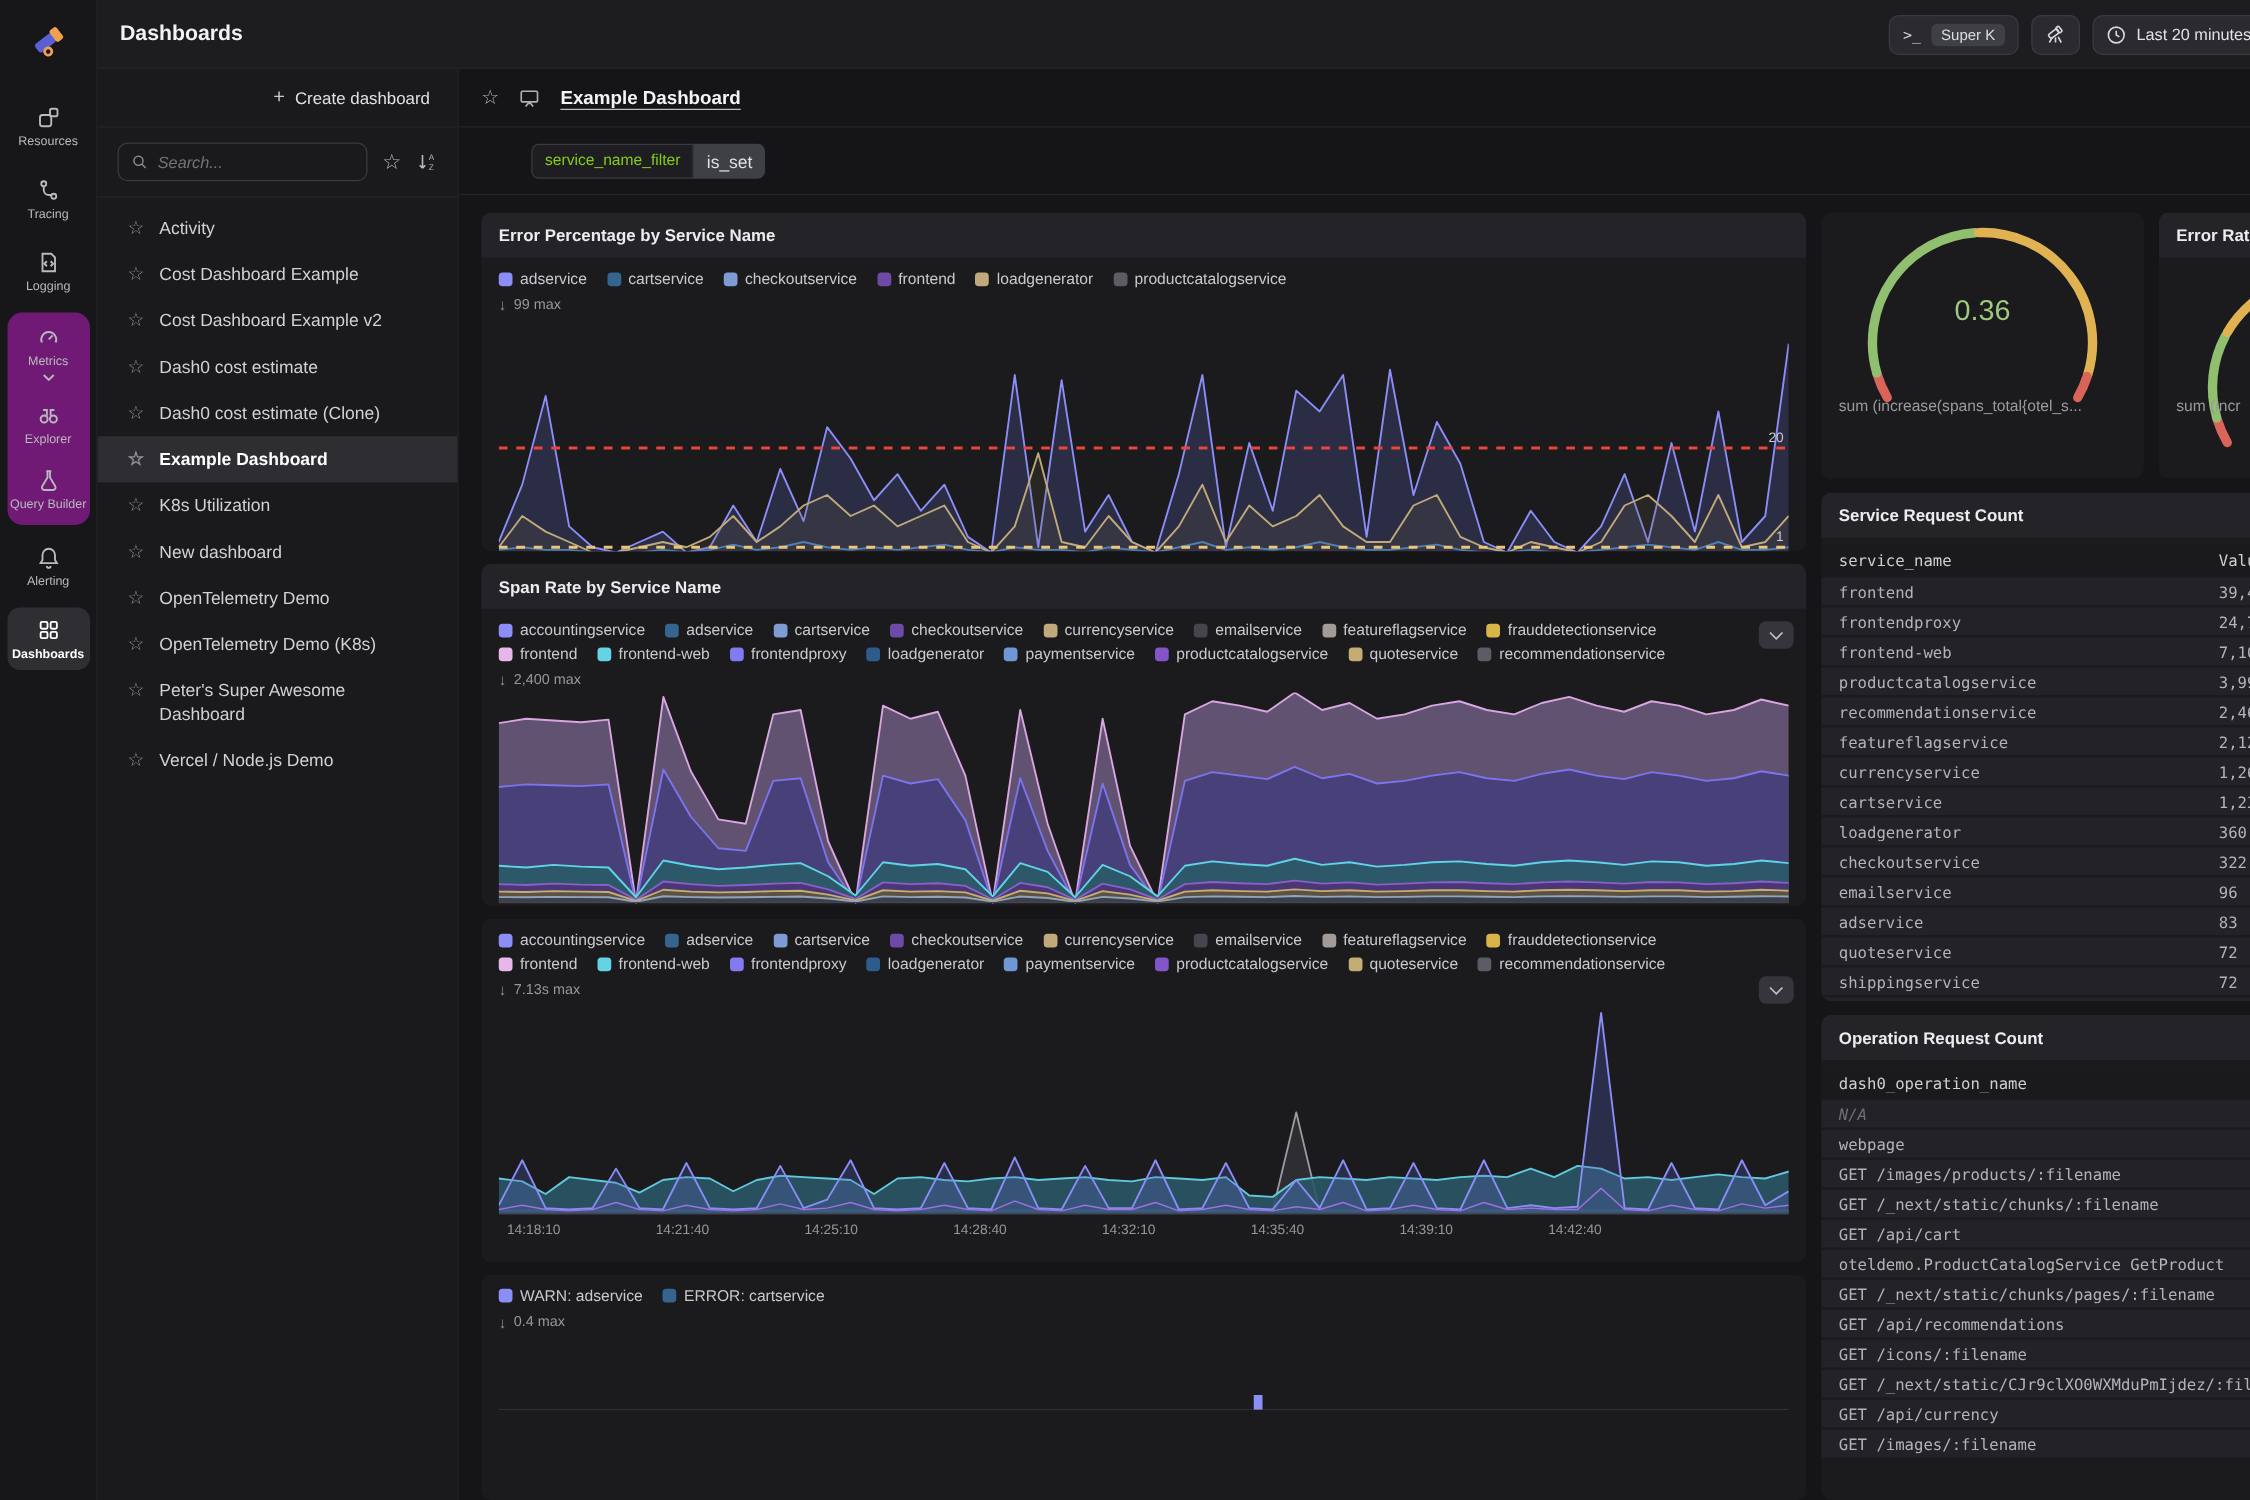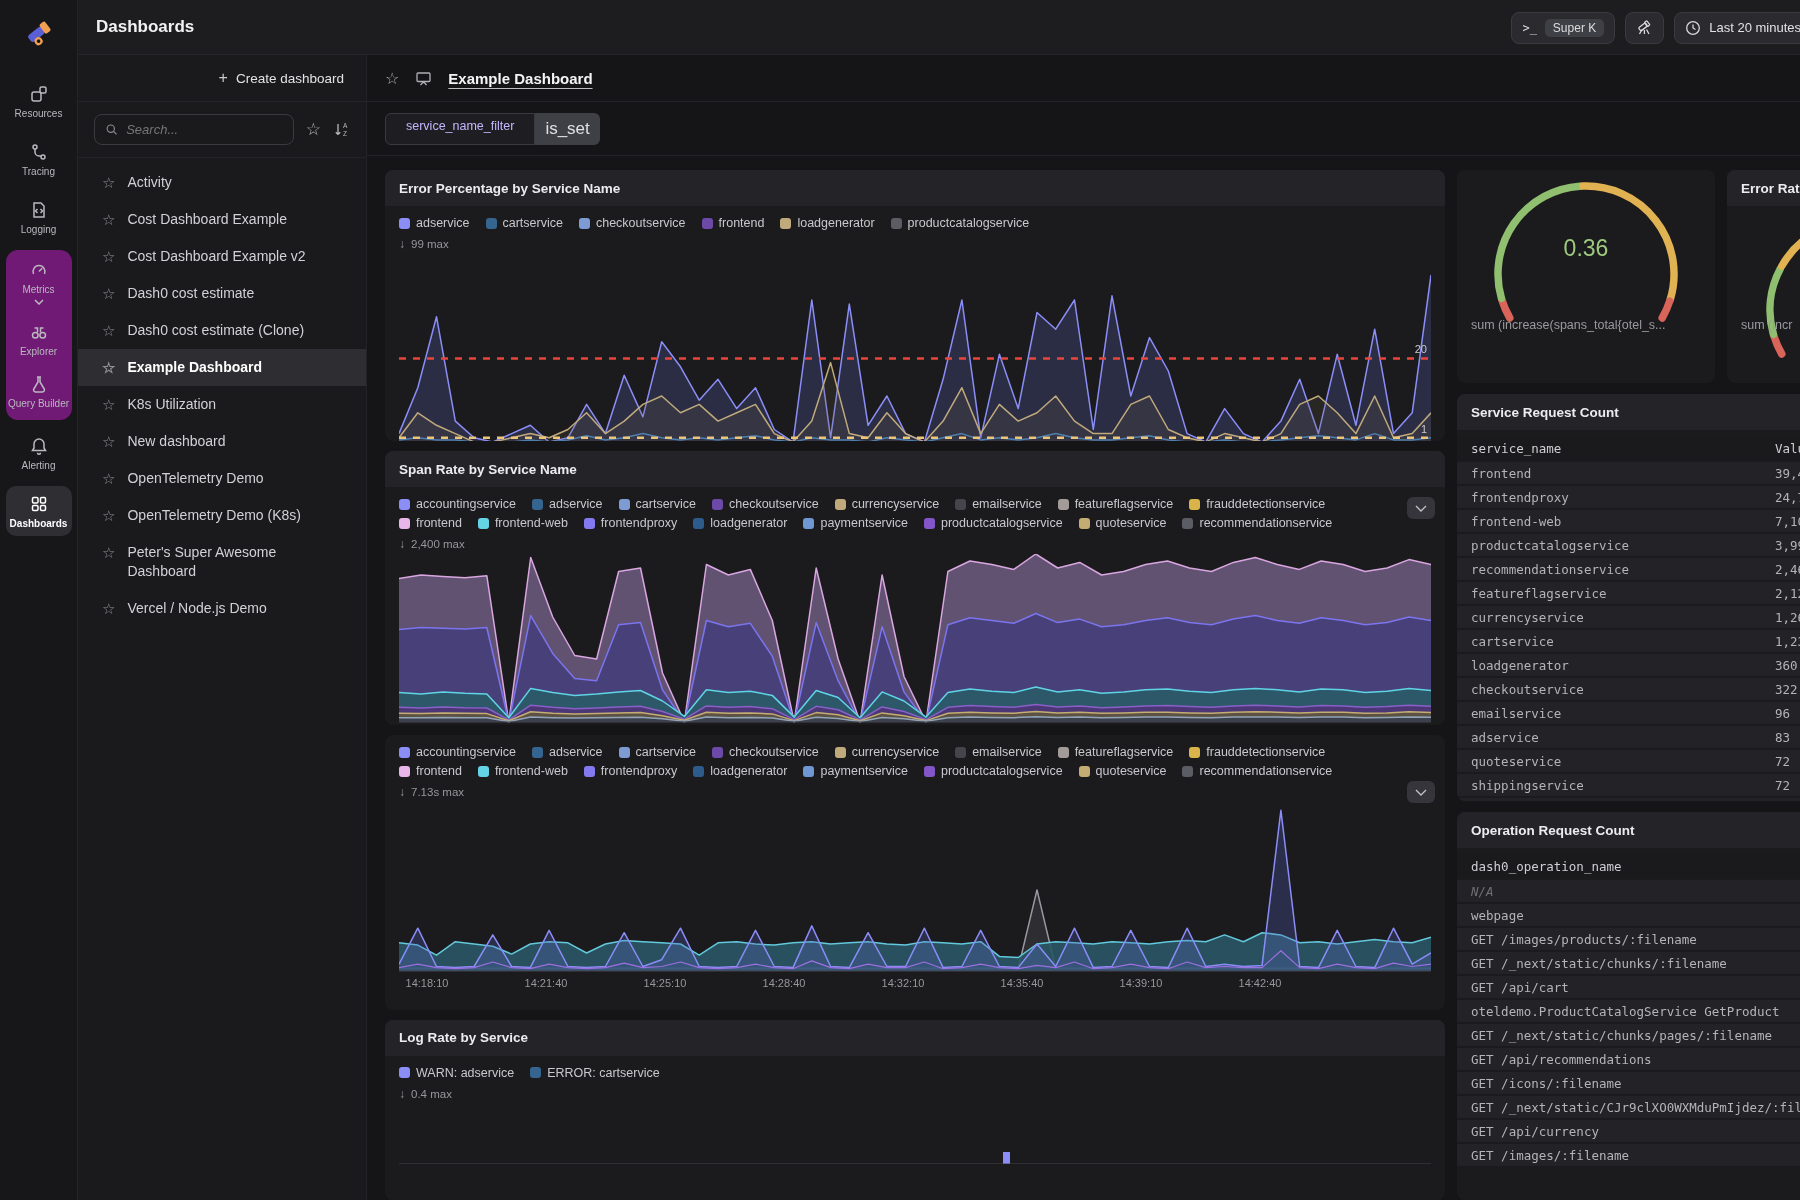--- a/index.html
+++ b/index.html
@@ -59,23 +59,23 @@
   
   .main { flex:1; min-width:0; background:#151517; display:flex; flex-direction:column; }
   .bc-row { height:47px; border-bottom:1px solid #232327; display:flex; align-items:center;
     padding-left:18px; gap:16px; flex-shrink:0; }
   .bc-row .star { color:#b0b0b5; font-size:16px; cursor:pointer; }
   .bc-title { font-size:15px; font-weight:600; color:#f4f4f6; text-decoration:underline;
     text-underline-offset:4px; text-decoration-color:#bdbdc2; text-decoration-thickness:1px; cursor:pointer; }
   .filter-row { height:54px; border-bottom:1px solid #232327; display:flex; align-items:center;
     padding-left:18px; flex-shrink:0; }
   .chip-group { display:flex; }
-  .chip-key { border:1px solid #3a3a40; background:#1e1e22; color:#c4b5fd; font-size:12.5px;
-    padding:5px 20px; border-radius:6px 0 0 6px; cursor:pointer; }
-  .chip-val { background:#3f3f46; color:#e0e0e4; font-size:17px; padding:6px 10px;
+  .chip-key { border:1px solid #3a3a40; background:#1e1e22; color:#84cc16; font-size:12.5px;
+    padding:5px 10px; border-radius:6px 0 0 6px; cursor:pointer;margin-left:40px; }
+  .chip-val { background:#3f3f46; color:#e0e0e4; font-size:14px; padding:6px 10px;
     border-radius:0 6px 6px 0; cursor:pointer; }
 
   .grid { display:flex; gap:12px; padding:14px 0 0 18px; flex:1; min-height:0; }
   .charts-col { width:1060px; flex-shrink:0; display:flex; flex-direction:column; gap:10px; }
   .right-col { width:545px; flex-shrink:0; display:flex; flex-direction:column; gap:11px; }
 
   .panel { background:#1b1b1e; border-radius:8px; overflow:hidden; position:relative; }
   .panel-h { background:#242428; padding:0 14px; height:36px; display:flex; align-items:center;
     font-size:13.5px; font-weight:700; color:#ececee; }
   .legend { display:flex; flex-wrap:wrap; gap:5px 16px; padding:10px 48px 0 14px; }
@@ -566,21 +566,20 @@
                   <text x="266" y="185" fill="#97979b" text-anchor="middle" font-size="11">14:25:10</text>
                   <text x="385" y="185" fill="#97979b" text-anchor="middle" font-size="11">14:28:40</text>
                   <text x="504" y="185" fill="#97979b" text-anchor="middle" font-size="11">14:32:10</text>
                   <text x="623" y="185" fill="#97979b" text-anchor="middle" font-size="11">14:35:40</text>
                   <text x="742" y="185" fill="#97979b" text-anchor="middle" font-size="11">14:39:10</text>
                   <text x="861" y="185" fill="#97979b" text-anchor="middle" font-size="11">14:42:40</text>
                 </svg>
             </div>
 
             <div class="panel" style="height:200px">
-              <div class="panel-h">Log Rate by Service</div>
               <div class="legend">
                   <span class="legend-item">
                     <span class="sw" style="background: rgb(139, 142, 246);"></span>
                     <span>WARN: adservice</span>
                   </span>
                   <span class="legend-item">
                     <span class="sw" style="background: rgb(53, 100, 143);"></span>
                     <span>ERROR: cartservice</span>
                   </span>
                 </div>

